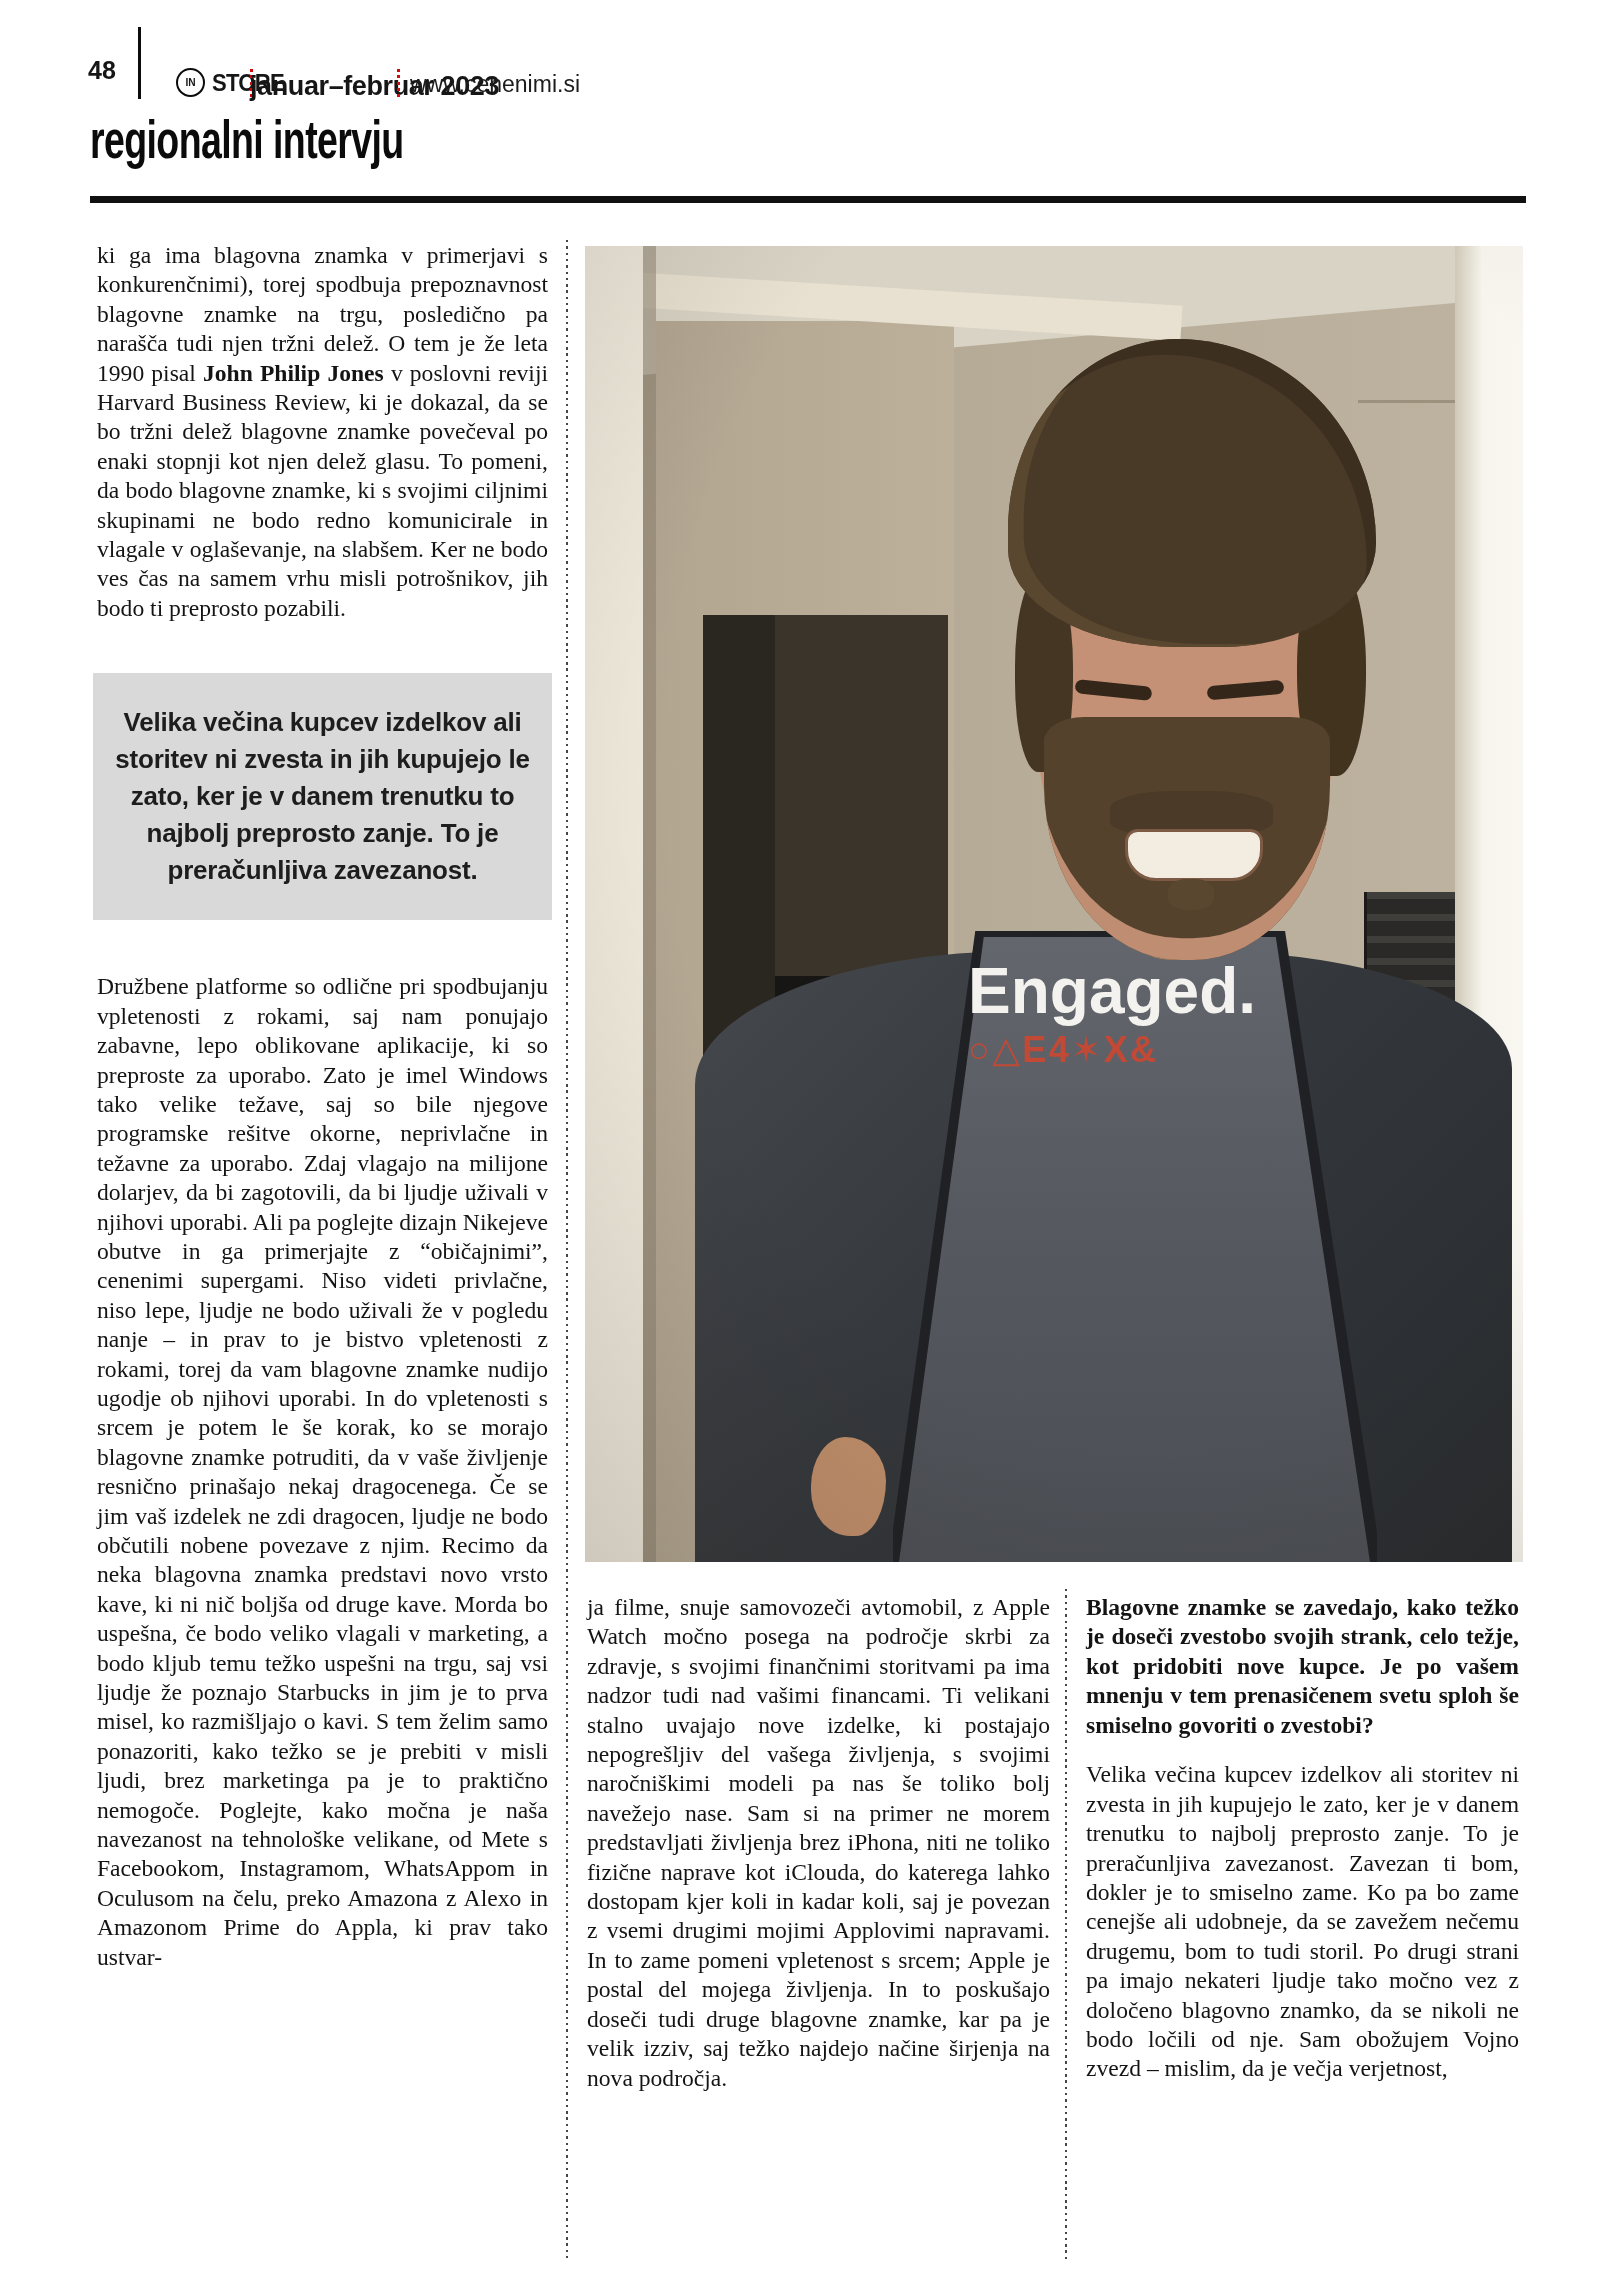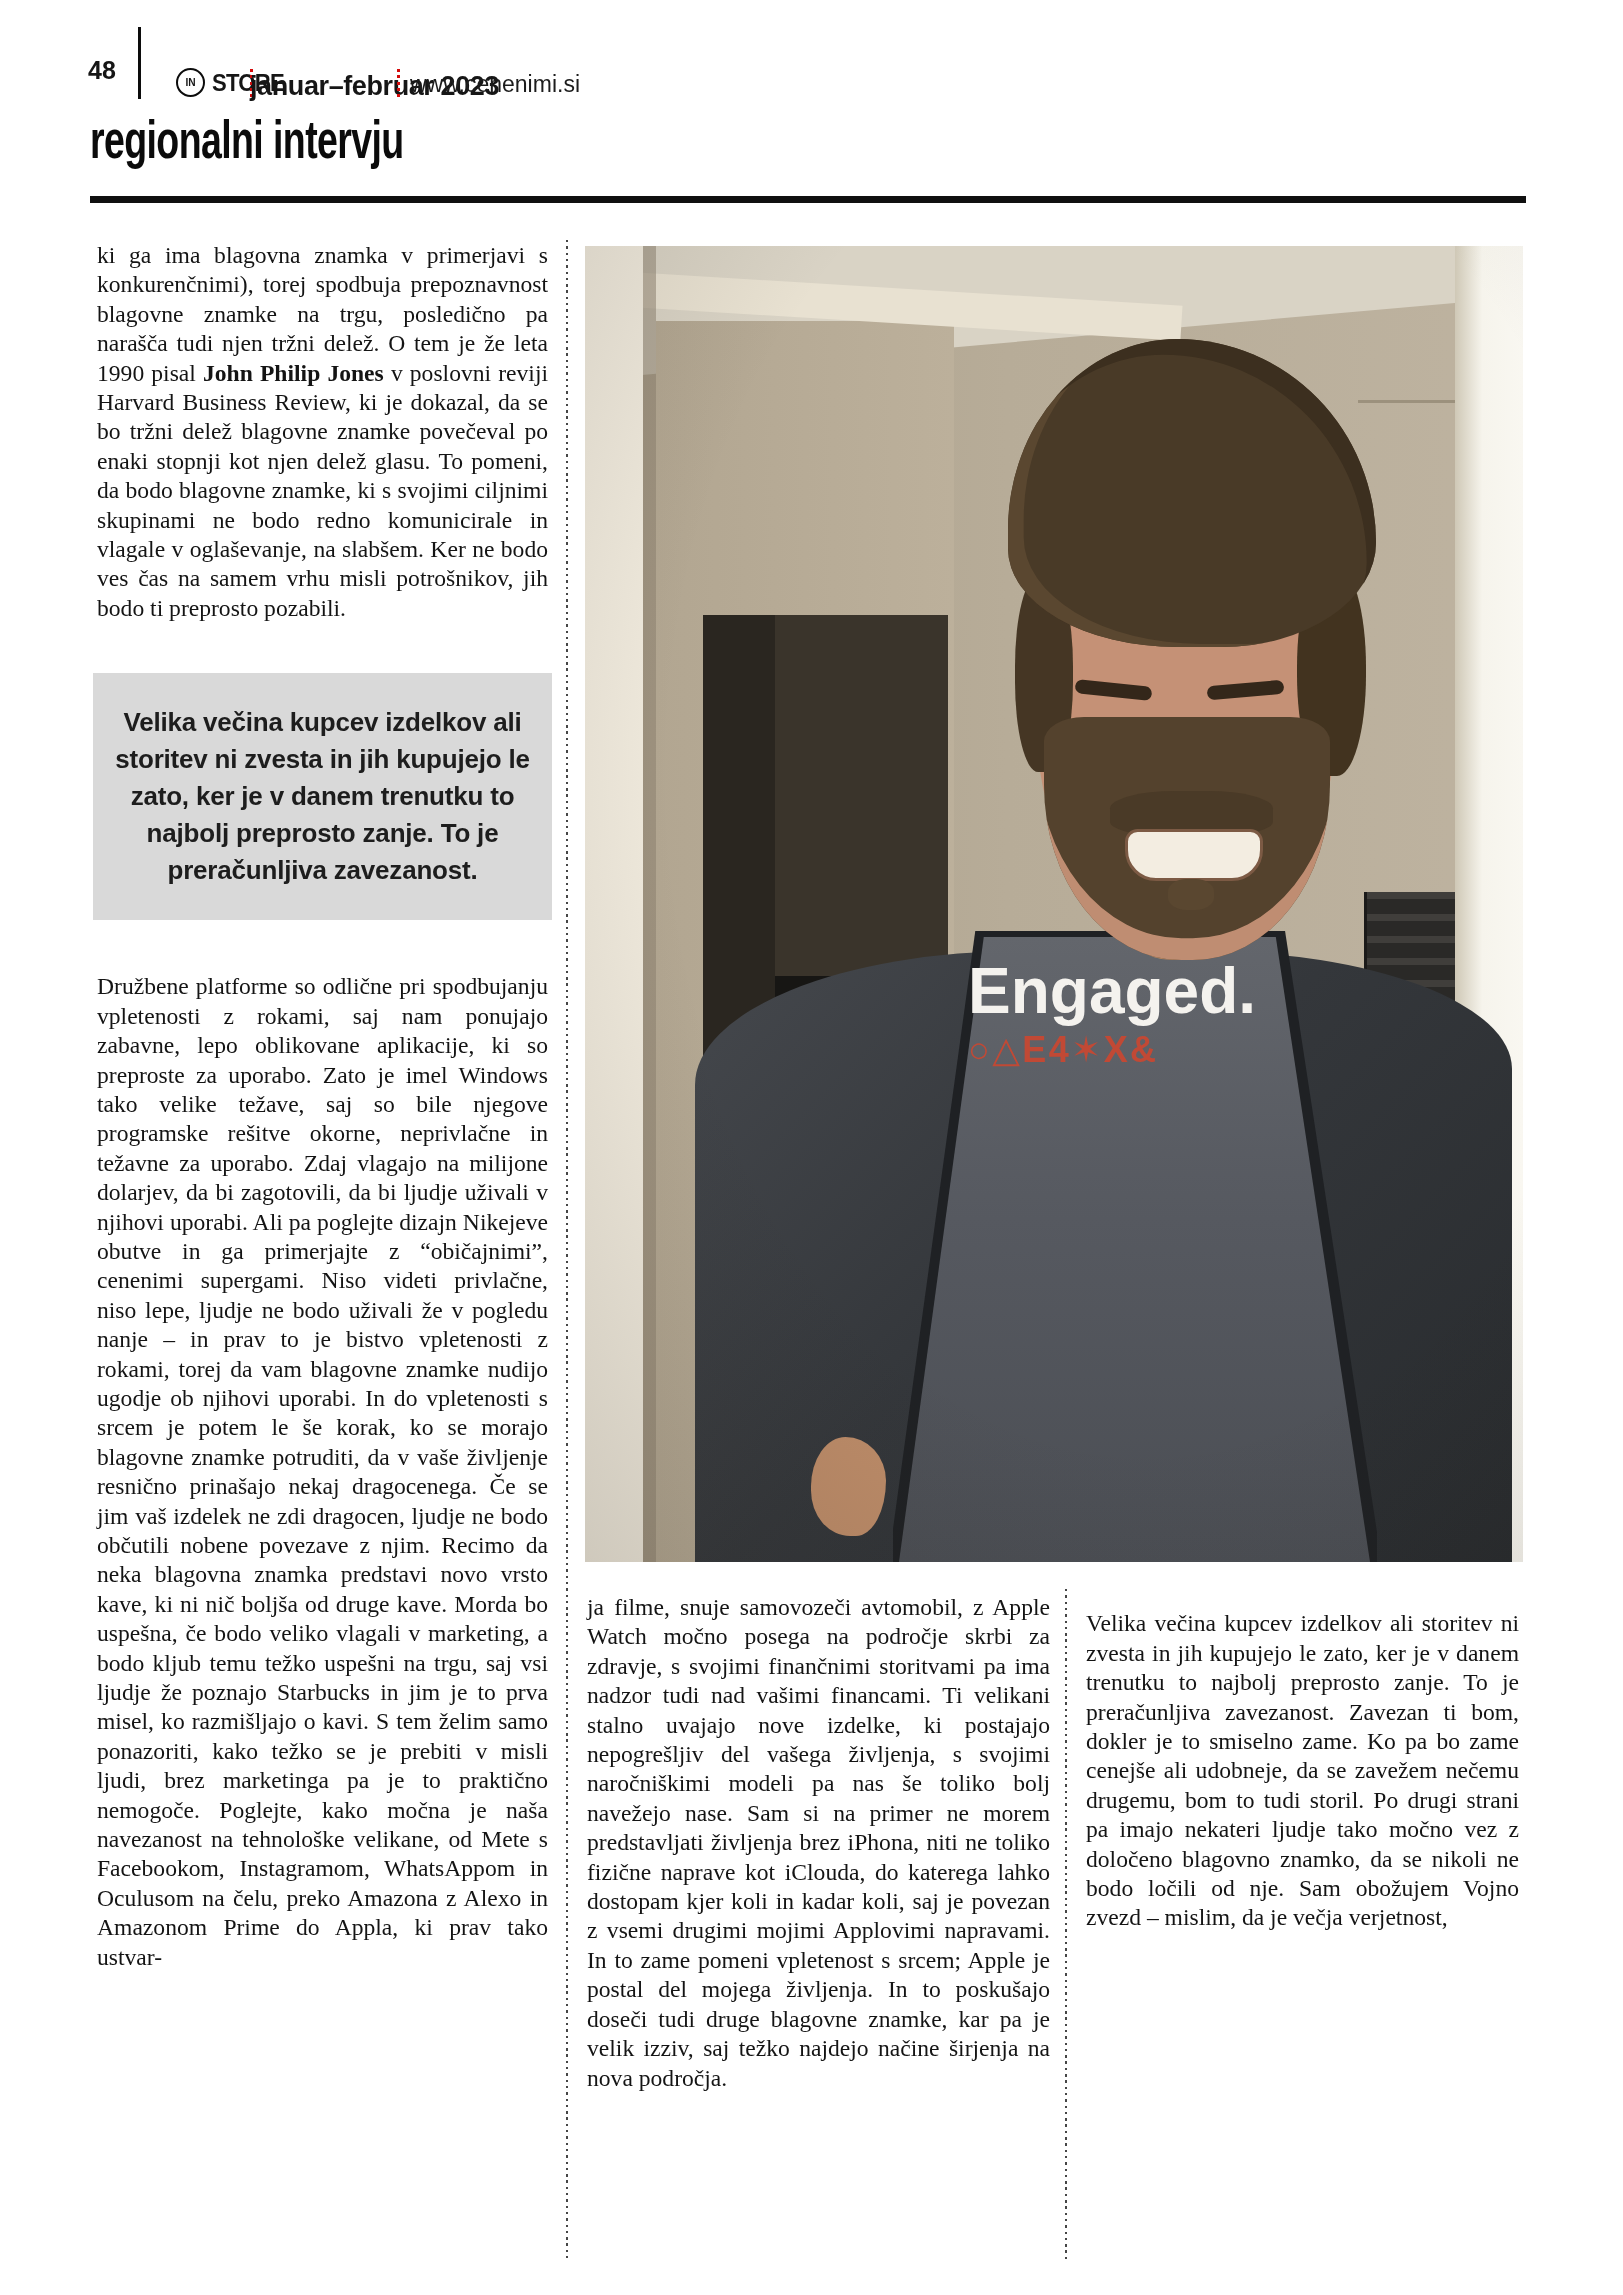--- a/index.html
+++ b/index.html
@@ -185,15 +185,16 @@
   <div class="ph-teeth"></div>
   <div class="ph-chin"></div>
   <div class="ph-vignette"></div>
 </div>
 
 <div class="body-col col-mid">
   <p>ja filme, snuje samovozeči avtomobil, z Apple Watch močno posega na področje skrbi za zdravje, s svojimi finančnimi storitvami pa ima nadzor tudi nad vašimi financami. Ti velikani stalno uvajajo nove izdelke, ki postajajo nepogrešljiv del vašega življenja, s svojimi naročniškimi modeli pa nas še toliko bolj navežejo nase. Sam si na primer ne morem predstavljati življenja brez iPhona, niti ne toliko fizične naprave kot iClouda, do katerega lahko dostopam kjer koli in kadar koli, saj je povezan z vsemi drugimi mojimi Applovimi napravami. In to zame pomeni vpletenost s srcem; Apple je postal del mojega življenja. In to poskušajo doseči tudi druge blagovne znamke, kar pa je velik izziv, saj težko najdejo načine širjenja na nova področja.</p>
 </div>
 
 <div class="body-col col-right">
+  <p class="q-bold">Blagovne znamke se zavedajo, kako težko je doseči zvestobo svojih strank, celo težje, kot pridobiti nove kupce. Je po vašem mnenju v tem prenasičenem svetu sploh še smiselno govoriti o zvestobi?</p>
   <p class="answer">Velika večina kupcev izdelkov ali storitev ni zvesta in jih kupujejo le zato, ker je v danem trenutku to najbolj preprosto zanje. To je preračunljiva zavezanost. Zavezan ti bom, dokler je to smiselno zame. Ko pa bo zame cenejše ali udobneje, da se zavežem nečemu drugemu, bom to tudi storil. Po drugi strani pa imajo nekateri ljudje tako močno vez z določeno blagovno znamko, da se nikoli ne bodo ločili od nje. Sam obožujem Vojno zvezd – mislim, da je večja verjetnost,</p>
 </div>
 
 
 </body></html>

